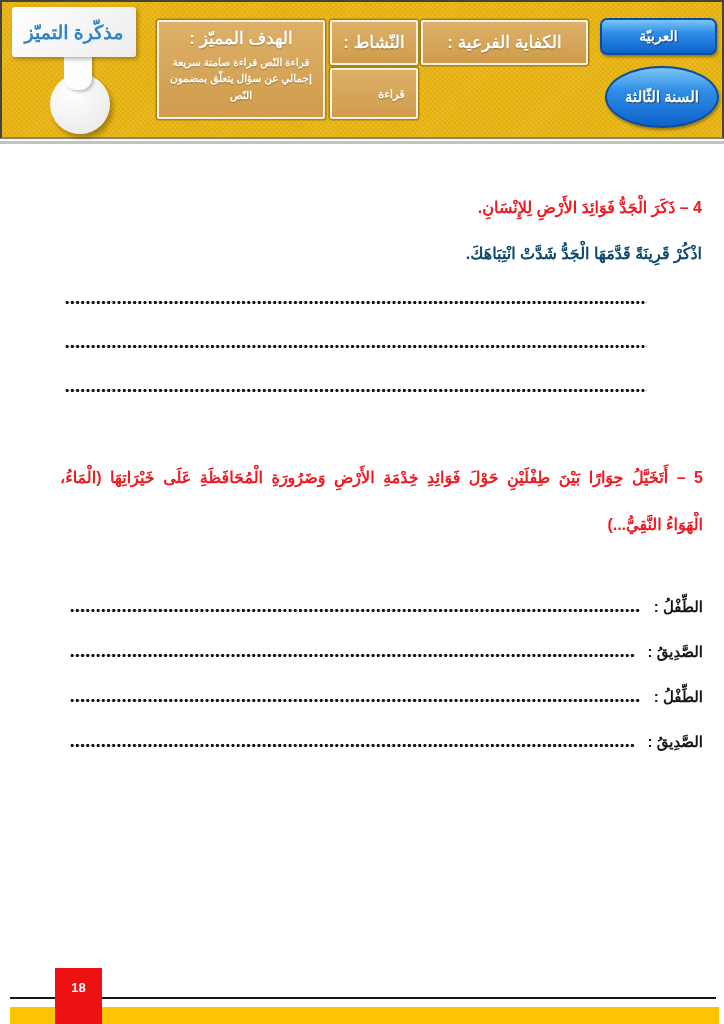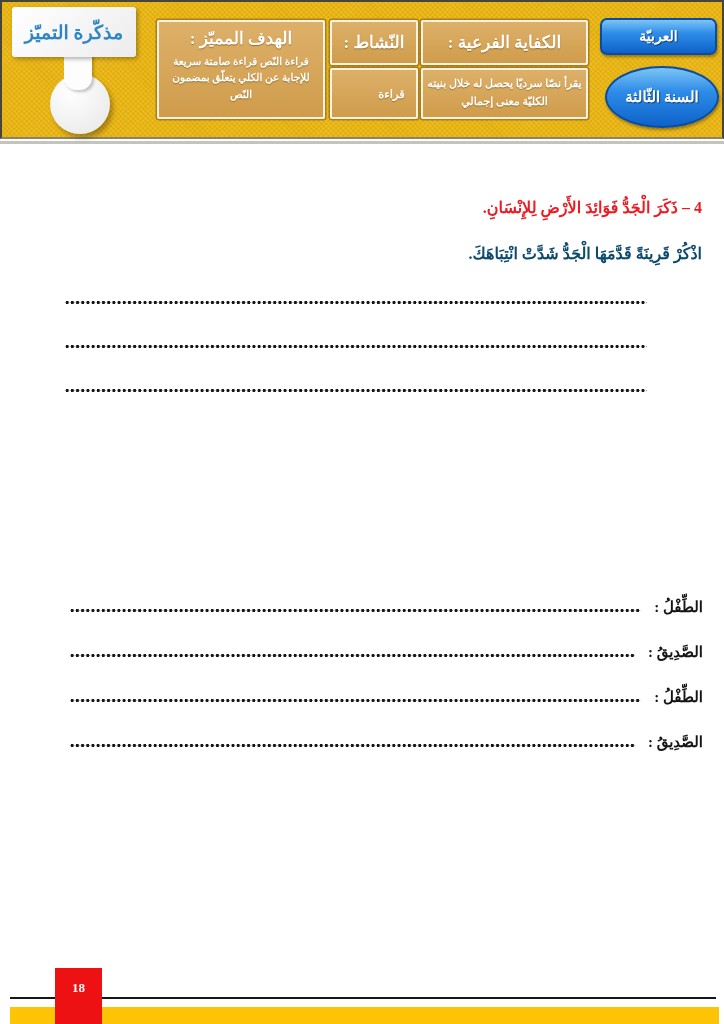--- a/index.html
+++ b/index.html
@@ -1,18 +1,18 @@
 <!DOCTYPE html>
 <html lang="ar"><head>
 <meta charset="utf-8">
 <style>
   html,body{margin:0;padding:0;background:#ffffff;}
   #page{
     position:relative;width:724px;height:1024px;background:#ffffff;overflow:hidden;
-    font-family:Liberation Serif, serif;direction:rtl;
+    font-family:Liberation Sans, sans-serif;direction:rtl;
   }
   
   .band{
     position:absolute;left:0;top:0;width:724px;height:139px;box-sizing:border-box;
     background:
       repeating-linear-gradient(45deg, rgba(140,95,0,0.10) 0 1.5px, rgba(0,0,0,0) 1.5px 3.5px),
       repeating-linear-gradient(-45deg, rgba(255,235,130,0.14) 0 1.5px, rgba(0,0,0,0) 1.5px 3.5px),
       #e9b513;
     border-top:2px solid #45453c;border-left:2px solid #45453c;border-right:2px solid #45453c;
     border-bottom:2px solid #8c8468;
@@ -89,36 +89,39 @@
   <div class="band-shadow"></div>
 
   <div class="logo-circle"></div>
   <div class="logo-stem"></div>
   <div class="logo-rect">
     <span>مذكّرة التميّز</span>
   </div>
 
   <div class="cell goal-box">
     <div class="cell-title">الهدف المميّز :</div>
-    <div class="goal-body">قراءة النّص قراءة صامتة سريعة للإجابة عن الكلي يتعلّق بمضمون النّص</div>
+    <div class="goal-body">قراءة النّص قراءة صامتة سريعة إجمالي عن سؤال يتعلّق بمضمون النّص</div>
   </div>
   <div class="cell act-title cell-title">النّشاط :</div>
   <div class="cell act-body">قراءة</div>
   <div class="cell comp-title cell-title">الكفاية الفرعية :</div>
-  <div class="cell comp-body">يقرأ نصّا سرديّا يحصل له خلال بنيته الكليّة معنى إجمالي</div>
 
   <div class="badge subject-badge">العربيّة</div>
   <div class="badge grade-badge">السنة الثّالثة</div>
 
   <div class="q-red q4-title">4 – ذَكَرَ الْجَدُّ فَوَائِدَ الأَرْضِ لِلإِنْسَانِ.</div>
   <div class="q4-prompt">اذْكُرْ قَرِينَةً قَدَّمَهَا الْجَدُّ شَدَّتْ انْتِبَاهَكَ.</div>
   <div class="dots-fill answer-line al1"></div>
   <div class="dots-fill answer-line al2"></div>
   <div class="dots-fill answer-line al3"></div>
 
+  <div class="q5">
+    <div class="q5-line q5-l1">5 – أَتَخَيَّلُ حِوَارًا بَيْنَ طِفْلَيْنِ حَوْلَ فَوَائِدِ خِدْمَةِ الأَرْضِ وَضَرُورَةِ الْمُحَافَظَةِ عَلَى خَيْرَاتِهَا (الْمَاءُ،</div>
+    <div class="q5-line q5-l2">الْهَوَاءُ النَّقِيُّ...)</div>
+  </div>
 
   <div class="drow dr1">
     <span class="speaker">الطِّفْلُ :</span>
     <span class="dots-fill"></span>
   </div>
   <div class="drow dr2">
     <span class="speaker">الصَّدِيقُ :</span>
     <span class="dots-fill"></span>
   </div>
   <div class="drow dr3">

